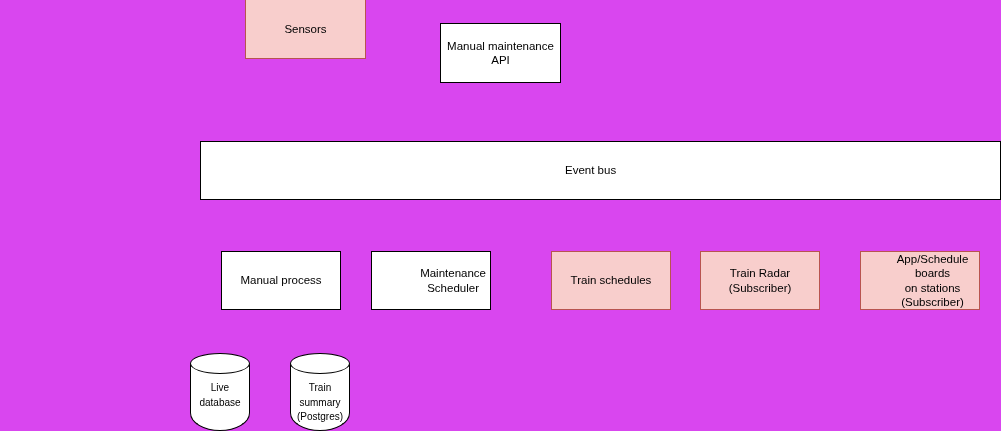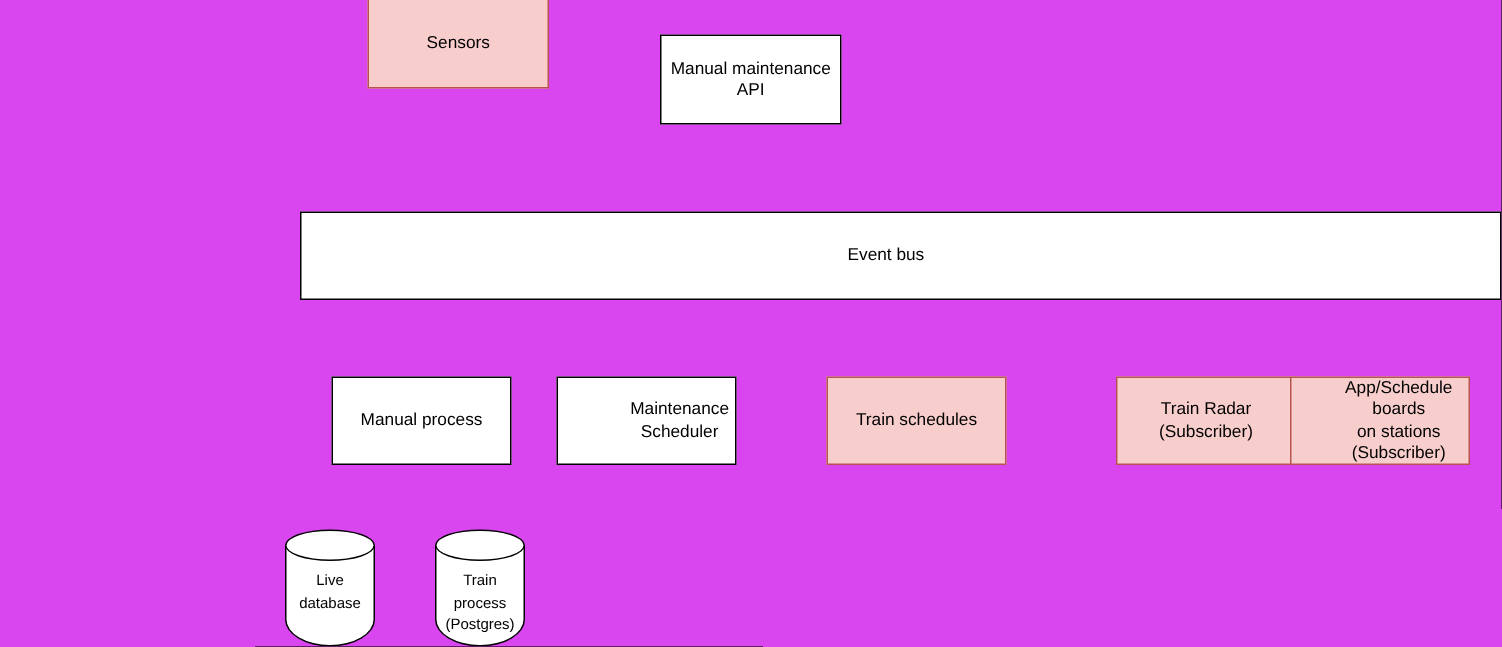--- a/index.html
+++ b/index.html
@@ -112,21 +112,21 @@
 
   <div class="node white" id="n-maintenance-scheduler" style="left:371px; top:251px; width:120px; height:59px;justify-content:flex-end;">
     <span class="node-label">Maintenance
 Scheduler</span>
   </div>
 
   <div class="node pink" id="n-train-schedules" style="left:551px; top:251px; width:120px; height:59px;">
     <span class="node-label">Train schedules</span>
   </div>
 
-  <div class="node pink" id="n-train-radar" style="left:700px; top:251px; width:120px; height:59px;margin-left:44px;">
+  <div class="node pink" id="n-train-radar" style="left:700px; top:251px; width:120px; height:59px;">
     <span class="node-label">Train Radar
 (Subscriber)</span>
   </div>
 
   <div class="node pink" id="n-app-schedule-boards" style="left:860px; top:251px; width:120px; height:59px;padding-left:29px;">
     <span class="node-label">App/Schedule boards
 on stations
 (Subscriber)</span>
   </div>
 
@@ -134,17 +134,17 @@
     <div class="cyl-body"></div>
     <div class="cyl-top"></div>
     <div class="cyl-label">Live
 database</div>
   </div>
 
   <div class="cylinder" id="n-train-summary" style="left:290px; top:353px; width:60px; height:78px;">
     <div class="cyl-body"></div>
     <div class="cyl-top"></div>
     <div class="cyl-label">Train
-process
+summary
 (Postgres)</div>
   </div>
 
 </div>
 
 </body></html>

